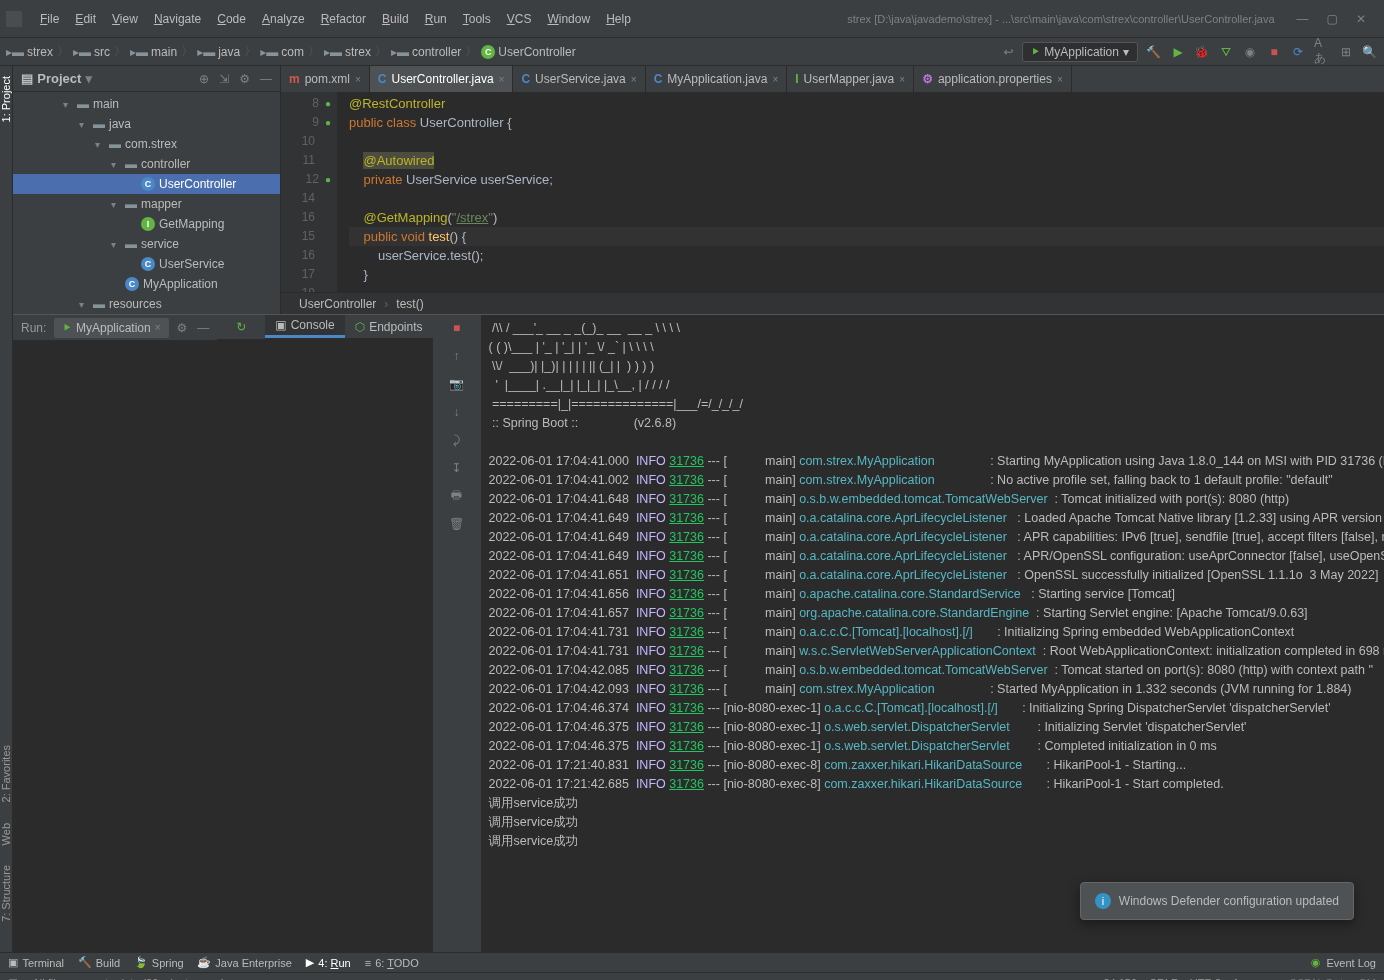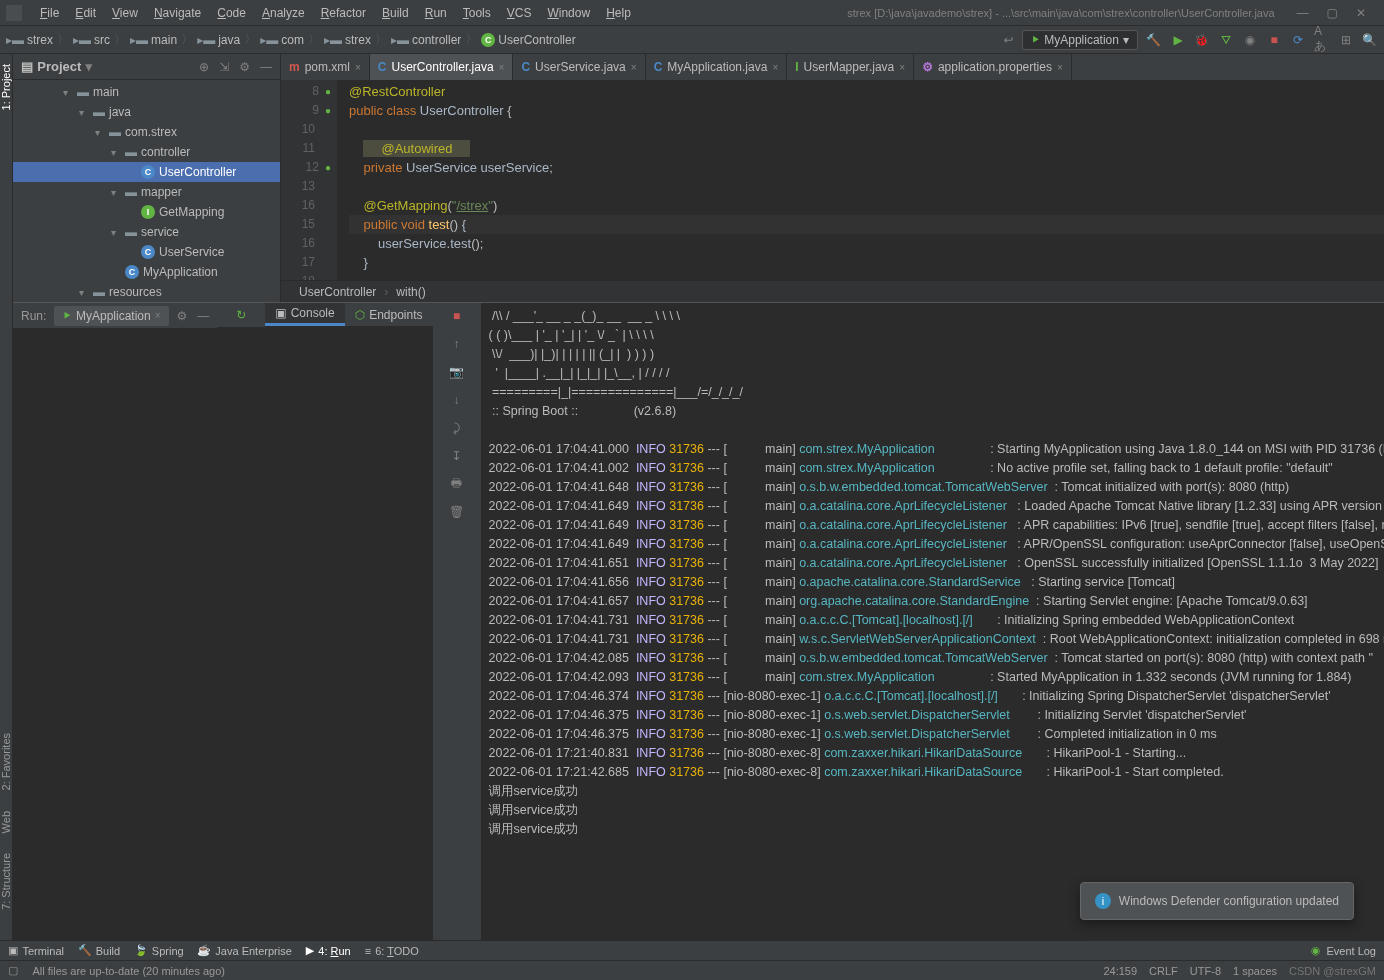--- a/index.html
+++ b/index.html
@@ -1,17 +1,17 @@
 <!DOCTYPE html>
 <html><head>
 <meta charset="utf-8">
 <style>
 * { margin: 0; padding: 0; box-sizing: border-box; font-family: 'Segoe UI', Arial, sans-serif; }
 body { background: #3c3f41; color: #bbbbbb; font-size: 12px; overflow: hidden; width: 1384px; height: 980px; }
-.menubar { display: flex; align-items: center; height: 26px; background: #3c3f41; padding: 0 6px; gap: 2px; border-bottom: 1px solid #2b2b2b; }
+.menubar { display: flex; align-items: center; height: 38px; background: #3c3f41; padding: 0 6px; gap: 2px; border-bottom: 1px solid #2b2b2b; }
 .app-icon { width: 16px; height: 16px; background: #4a4d4f; margin-right: 8px; }
 .menu-item { padding: 3px 8px; cursor: pointer; }
 .menu-item u { text-decoration: underline; }
 .title-path { margin-left: auto; color: #808080; font-size: 11px; padding-right: 8px; }
 .win-controls { display: flex; gap: 18px; padding: 0 12px; color: #808080; }
 .navbar { display: flex; align-items: center; height: 28px; background: #3c3f41; border-bottom: 1px solid #2b2b2b; padding: 0 6px; }
 .breadcrumb { display: flex; align-items: center; gap: 4px; font-size: 12px; }
 .bc-item { display: flex; align-items: center; gap: 3px; color: #bbbbbb; }
 .bc-sep { color: #606060; }
 .folder-icon { color: #87939a; }
@@ -45,38 +45,38 @@
 .gutter-line { height: 19px; line-height: 19px; display: flex; justify-content: flex-end; align-items: center; gap: 6px; }
 .gut-icon { color: #62b543; font-size: 10px; }
 .code { flex: 1; font-family: 'Consolas', monospace; font-size: 13px; padding: 2px 0 2px 12px; line-height: 19px; white-space: pre; }
 .code-line { height: 19px; }
 .code-line.caret { background: #323232; }
 .kw-anno { color: #bbb529; }
 .kw { color: #cc7832; }
 .cls { color: #a9b7c6; }
 .str { color: #6a8759; }
 .fn { color: #ffc66d; }
-.hl-box { background: #4d4d3f; padding: 1px 18px; margin-top: 16px; }
+.hl-box { background: #4d4d3f; padding: 1px 0; margin-top: 16px; }
 .crumb-bar { height: 22px; background: #313335; display: flex; align-items: center; padding: 0 18px; gap: 8px; font-size: 12px; color: #bbb; border-top: 1px solid #2b2b2b; }
 .run-panel { flex: 1; display: flex; flex-direction: row; background: #2b2b2b; border-top: 1px solid #555; overflow: hidden; }
 .run-header { display: flex; align-items: center; height: 26px; background: #3c3f41; padding: 0 8px; gap: 8px; border-bottom: 1px solid #2b2b2b; }
 .run-title { font-size: 12px; color: #999; }
 .run-tab { display: flex; align-items: center; gap: 4px; background: #4e5254; padding: 3px 8px; border-radius: 2px; font-size: 12px; }
 .run-tools { margin-left: auto; display: flex; gap: 10px; color: #808080; }
 .console-tabs { display: flex; align-items: center; height: 24px; background: #3c3f41; }
 .console-toolbar { width: 48px; display: flex; justify-content: center; }
 .ctabs { display: flex; border-bottom: 1px solid #2b2b2b; }
 .ctab { padding: 3px 10px; display: flex; align-items: center; gap: 4px; font-size: 12px; }
 .ctab.active { border-bottom: 3px solid #4a88c7; background: #313335; }
 .console-body { flex: 1; display: flex; overflow: hidden; }
 .side-tools { width: 48px; background: #3c3f41; display: flex; flex-direction: column; align-items: center; padding: 4px 0; gap: 10px; }
 .side-tools div { width: 20px; height: 18px; display: flex; align-items: center; justify-content: center; color: #808080; cursor: pointer; }
 .console-text { flex: 1; font-family: 'Consolas', monospace; font-size: 12.5px; line-height: 19px; padding: 4px 8px; white-space: pre; overflow: hidden; color: #bbbbbb; }
 .log-info { color: #c4b5fd; }
-.log-pid { color: #eab308; }
+.log-pid { color: #22c55e; text-decoration: underline; }
 .log-logger { color: #56b6c2; }
 .notif { position: absolute; right: 30px; bottom: 60px; background: #4e5254; border: 1px solid #666; border-radius: 4px; padding: 10px 14px; display: flex; align-items: center; gap: 8px; font-size: 12px; box-shadow: 0 4px 12px rgba(0,0,0,0.4); }
 .notif-icon { width: 16px; height: 16px; border-radius: 50%; background: #3592c4; color: #fff; text-align: center; line-height: 16px; font-size: 11px; }
 .tool-strip { display: flex; align-items: center; height: 20px; background: #3c3f41; border-top: 1px solid #2b2b2b; padding: 0 8px; gap: 14px; font-size: 11px; }
 .ts-item { display: flex; align-items: center; gap: 4px; cursor: pointer; }
 .ts-item.active { color: #fff; }
 .ts-right { margin-left: auto; display: flex; align-items: center; gap: 6px; }
 .status-bar { display: flex; align-items: center; height: 20px; background: #3c3f41; padding: 0 8px; gap: 14px; font-size: 11px; color: #999; border-top: 1px solid #2b2b2b; }
 .status-right { margin-left: auto; display: flex; gap: 12px; }
 </style>
@@ -283,21 +283,21 @@
               </div>
               <div class="gutter-line">
                 <span>11</span>
                 <span style="width:10px"></span>
               </div>
               <div class="gutter-line">
                 <span>12</span>
                 <span class="gut-icon">●</span>
               </div>
               <div class="gutter-line">
-                <span>13</span>
+                <span>14</span>
                 <span style="width:10px"></span>
               </div>
               <div class="gutter-line">
                 <span>16</span>
                 <span style="width:10px"></span>
               </div>
               <div class="gutter-line">
                 <span>15</span>
                 <span style="width:10px"></span>
               </div>
@@ -312,21 +312,21 @@
               <div class="gutter-line">
                 <span>18</span>
                 <span style="width:10px"></span>
               </div>
             </div>
           <div class="code" id="code"><div class="code-line"><span class="kw-anno">@RestController</span></div><div class="code-line"><span class="kw">public class</span> <span class="cls">UserController</span> {</div><div class="code-line"></div><div class="code-line">    <span class="kw-anno hl-box">@Autowired</span></div><div class="code-line">    <span class="kw">private</span> <span class="cls">UserService</span> <span class="cls">userService</span>;</div><div class="code-line"></div><div class="code-line">    <span class="kw-anno">@GetMapping</span>(<span class="str">"</span><span class="str" style="text-decoration:underline">/strex</span><span class="str">"</span>)</div><div class="code-line caret">    <span class="kw">public void</span> <span class="fn">test</span>() <span class="cls">{</span></div><div class="code-line">        <span class="cls">userService</span>.<span class="cls">test</span>();</div><div class="code-line">    <span class="cls">}</span></div><div class="code-line"></div></div>
         </div>
         <div class="crumb-bar">
           <span>UserController</span>
           <span style="color:#606060">›</span>
-          <span>with()</span>
+          <span>test()</span>
         </div>
       </div>
     </div>
 
     <div class="run-panel">
       <div class="run-header">
         <span class="run-title">Run:</span>
         <div class="run-tab">
           <span style="color:#62b543">⯈</span>
           <span>MyApplication</span>

